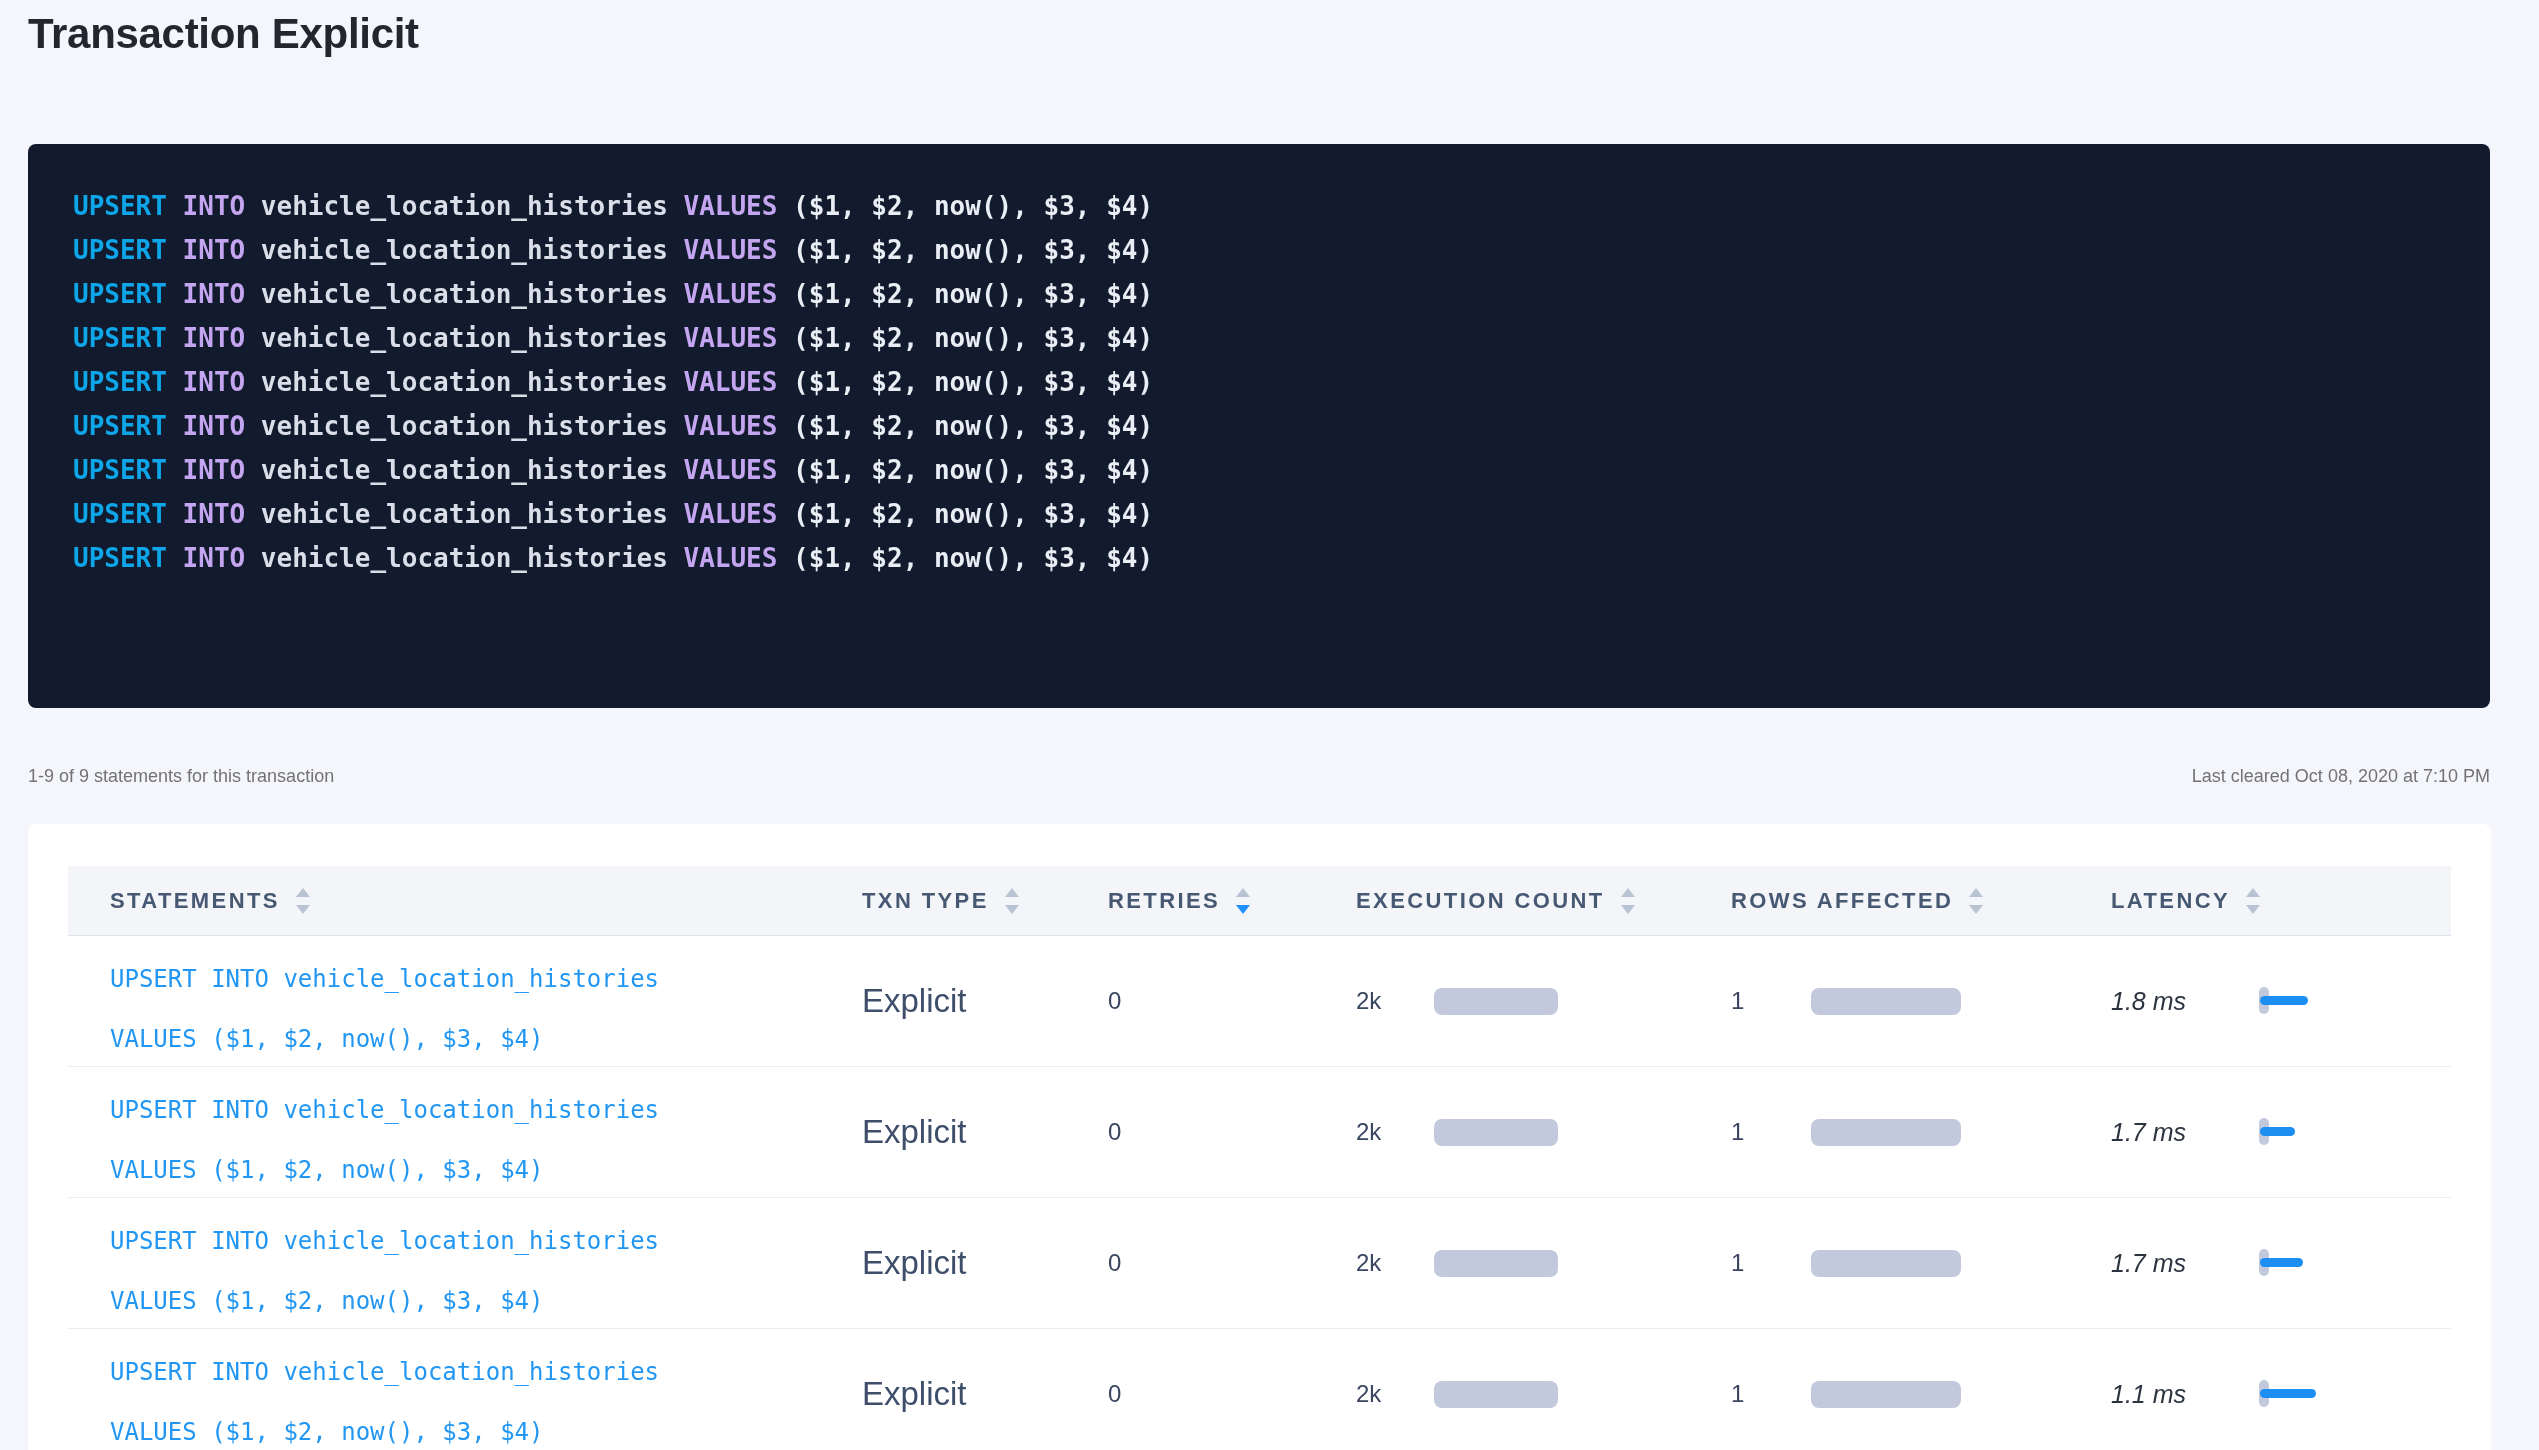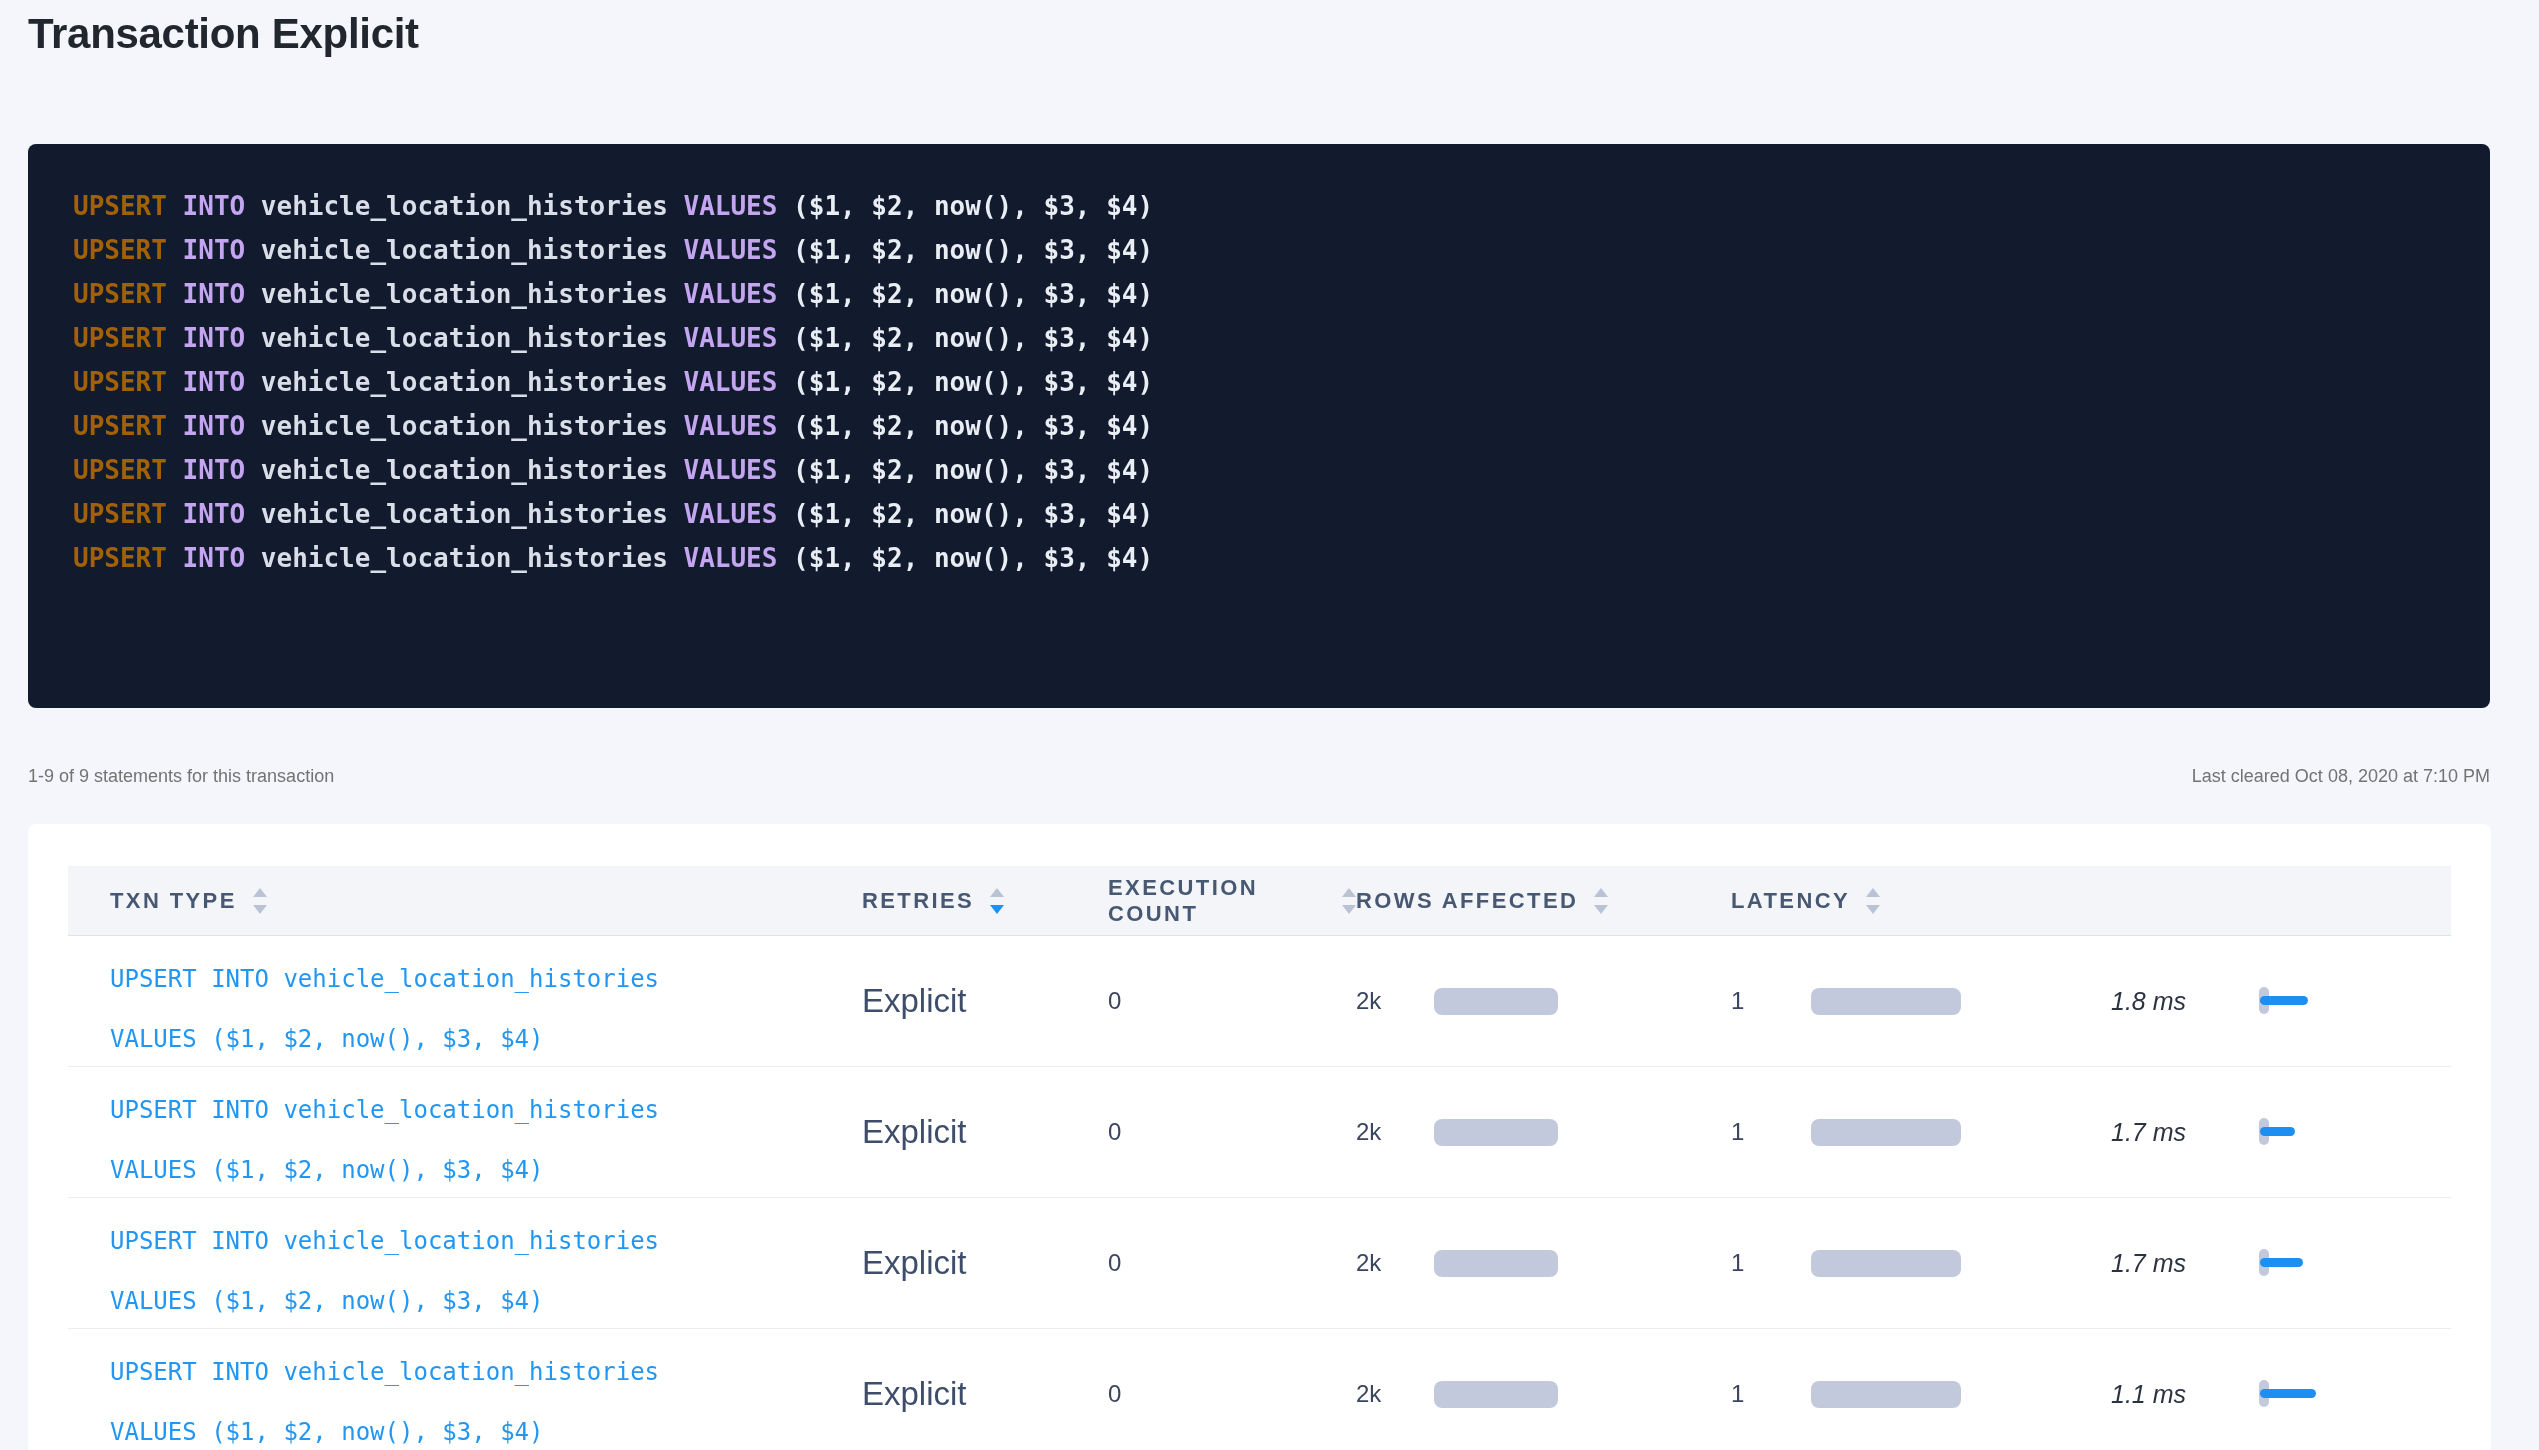--- a/index.html
+++ b/index.html
@@ -23,21 +23,21 @@
   .code-block {
     position: absolute; left: 28px; top: 144px;
     width: 2462px; height: 564px;
     background: #121a2e; border-radius: 8px;
     padding: 40px 45px;
     font-family: "DejaVu Sans Mono", monospace;
     font-size: 26px; font-weight: 700; line-height: 44px;
     white-space: pre;
   }
   .code-line { height: 44px; }
-  .tok-kw-white { color: #a16207; text-align: center; }
+  .tok-kw-white { color: #0ea5e9; text-align: center; }
   .tok-kw-purple { color: #c4a5f0; }
   .tok-ident { color: #d9dee8; }
   .tok-plain { color: #e9edf4; }
 
   
   .summary-row {
     position: absolute; left: 28px; top: 766px; width: 2462px;
     display: flex; justify-content: space-between; align-items: baseline;
     font-size: 18px; color: #737373;
   }
@@ -111,20 +111,27 @@
 <div class="code-block" id="code-block"><div class="code-line"><span class="tok-kw-white">UPSERT </span><span class="tok-kw-purple">INTO</span><span class="tok-ident"> vehicle_location_histories </span><span class="tok-kw-purple">VALUES</span><span class="tok-plain"> ($1, $2, now(), $3, $4)</span></div><div class="code-line"><span class="tok-kw-white">UPSERT </span><span class="tok-kw-purple">INTO</span><span class="tok-ident"> vehicle_location_histories </span><span class="tok-kw-purple">VALUES</span><span class="tok-plain"> ($1, $2, now(), $3, $4)</span></div><div class="code-line"><span class="tok-kw-white">UPSERT </span><span class="tok-kw-purple">INTO</span><span class="tok-ident"> vehicle_location_histories </span><span class="tok-kw-purple">VALUES</span><span class="tok-plain"> ($1, $2, now(), $3, $4)</span></div><div class="code-line"><span class="tok-kw-white">UPSERT </span><span class="tok-kw-purple">INTO</span><span class="tok-ident"> vehicle_location_histories </span><span class="tok-kw-purple">VALUES</span><span class="tok-plain"> ($1, $2, now(), $3, $4)</span></div><div class="code-line"><span class="tok-kw-white">UPSERT </span><span class="tok-kw-purple">INTO</span><span class="tok-ident"> vehicle_location_histories </span><span class="tok-kw-purple">VALUES</span><span class="tok-plain"> ($1, $2, now(), $3, $4)</span></div><div class="code-line"><span class="tok-kw-white">UPSERT </span><span class="tok-kw-purple">INTO</span><span class="tok-ident"> vehicle_location_histories </span><span class="tok-kw-purple">VALUES</span><span class="tok-plain"> ($1, $2, now(), $3, $4)</span></div><div class="code-line"><span class="tok-kw-white">UPSERT </span><span class="tok-kw-purple">INTO</span><span class="tok-ident"> vehicle_location_histories </span><span class="tok-kw-purple">VALUES</span><span class="tok-plain"> ($1, $2, now(), $3, $4)</span></div><div class="code-line"><span class="tok-kw-white">UPSERT </span><span class="tok-kw-purple">INTO</span><span class="tok-ident"> vehicle_location_histories </span><span class="tok-kw-purple">VALUES</span><span class="tok-plain"> ($1, $2, now(), $3, $4)</span></div><div class="code-line"><span class="tok-kw-white">UPSERT </span><span class="tok-kw-purple">INTO</span><span class="tok-ident"> vehicle_location_histories </span><span class="tok-kw-purple">VALUES</span><span class="tok-plain"> ($1, $2, now(), $3, $4)</span></div></div>
 
 <div class="summary-row">
   <span>1-9 of 9 statements for this transaction</span>
   <span>Last cleared Oct 08, 2020 at 7:10 PM</span>
 </div>
 
 <div class="table-card">
   <div class="table-wrap">
     <div class="grid thead" id="thead">
+  <div class="th">
+    <span>STATEMENTS</span>
+    <span class="sort-icons">
+      <span class="tri tri-up"></span>
+      <span class="tri tri-down"></span>
+    </span>
+  </div>
 
   <div class="th">
     <span>TXN TYPE</span>
     <span class="sort-icons">
       <span class="tri tri-up"></span>
       <span class="tri tri-down"></span>
     </span>
   </div>
 
   <div class="th">

